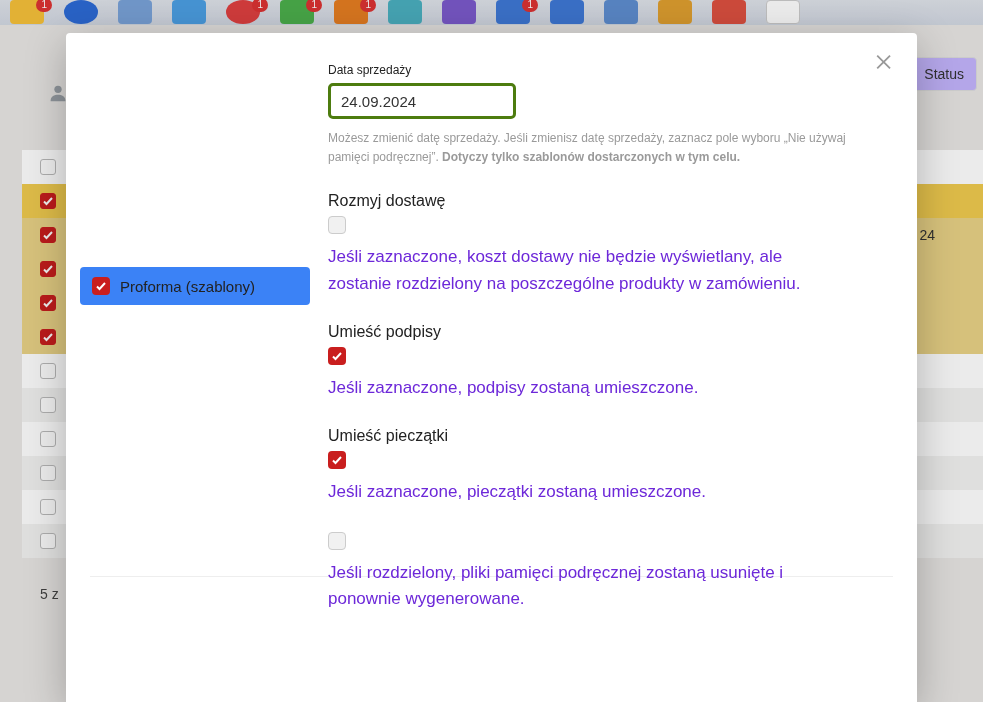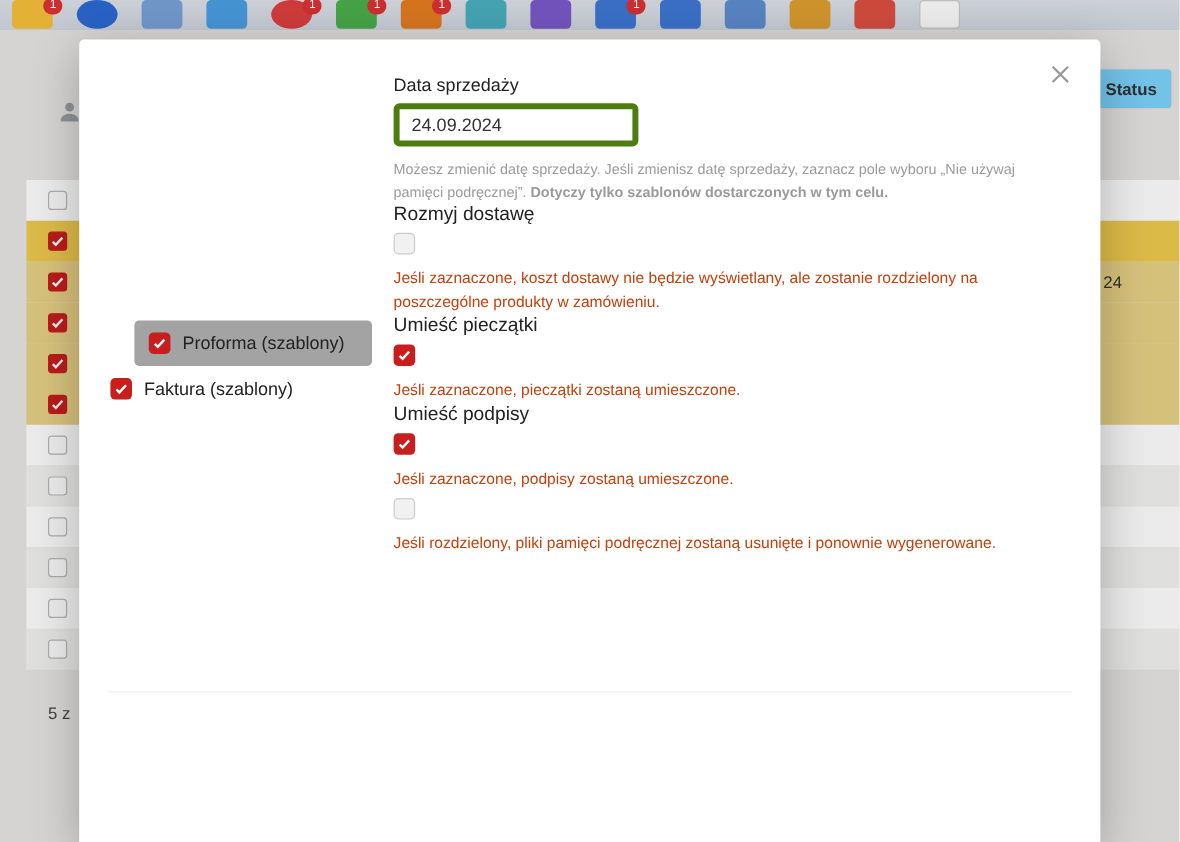--- a/index.html
+++ b/index.html
@@ -5,21 +5,21 @@
   * { box-sizing: border-box; margin: 0; padding: 0; }
   html, body { width: 983px; height: 702px; font-family: "Segoe UI", Arial, sans-serif; overflow: hidden; }
   body { position: relative; background: #e9e7e4; }
 
   
   .bg { position: absolute; inset: 0; filter: blur(0.4px); }
   .bg-tabs { position: absolute; top: 0; left: 0; right: 0; height: 25px; background: linear-gradient(#dfe3ea,#d2d8e2); display:flex; gap:20px; padding-left:10px; }
   .bg-tabs .t { width:34px; height:24px; position:relative; }
   .badge { position:absolute; top:-2px; right:-8px; background:#d33; color:#fff; font-size:10px; border-radius:10px; padding:0 5px; line-height:14px; }
   .bg-header { position:absolute; top:54px; right:0; height:40px; display:flex; align-items:center; padding-right:6px;}
-  .status-btn { background:#7dd3fc; border:1px solid #ddd; border-radius:4px; padding:8px 12px; font-size:14px; color:#333;font-weight:bold; }
+  .status-btn { background:#c4b5fd; border:1px solid #ddd; border-radius:4px; padding:8px 12px; font-size:14px; color:#333; }
   .person-icon { position:absolute; top:82px; left:47px; color:#9aa0a6; }
 
   .bg-list { position:absolute; top:150px; left:22px; right:0; }
   .row { height:34px; display:flex; align-items:center; padding-left:18px; }
   .row.sel { background:#e9d286; }
   .row.selFirst { background:#efca4f; }
   .row.white { background:#fff; }
   .row.alt { background:#f2f2f1; }
   .cb { width:16px; height:16px; border:1px solid #bbb; border-radius:3px; background:#fff; display:flex; align-items:center; justify-content:center; }
   .cb.checked { background:#c91e1e; border-color:#c91e1e; }
@@ -29,35 +29,35 @@
 
   
   .overlay { position:absolute; inset:0; background:rgba(0,0,0,0.08); display:flex; justify-content:center; }
   .modal { position:absolute; top:33px; width:851px; bottom:0; background:#fff; border-radius:4px 4px 0 0; box-shadow:0 10px 40px rgba(0,0,0,0.25); padding:24px 24px 0 24px; display:flex; flex-direction:column;}
   .close-x { position:absolute; top:18px; right:22px; color:#999; cursor:pointer; }
   .close-x svg { width:22px; height:22px; }
 
   .modal-body { position:relative; height:520px; border-bottom:1px solid #eee; }
   .left-col { position:absolute; left:-10px; top:210px; width:230px; }
   .tpl-item { display:flex; align-items:center; gap:10px; padding:10px 12px; border-radius:4px; cursor:pointer; }
-  .tpl-item.active { background:#a3a3a3;margin-left:32px; }
+  .tpl-item.active { background:#3b82f6; }
   .tpl-item span { font-size:15px; color:#222; }
   .red-cb { width:18px; height:18px; border-radius:4px; background:#c91e1e; display:flex; align-items:center; justify-content:center; flex-shrink:0;}
   .red-cb svg { width:12px; height:12px; }
   .grey-cb { width:18px; height:18px; border-radius:4px; border:1px solid #ccc; background:#f1f1f1; }
 
   .right-col { position:absolute; left:238px; right:0; top:0; }
-  .field-label { font-size:15px; color:#222; margin-top:6px; margin-bottom:6px; }
-  .text-input { width:204px; height:36px; border:5px solid #4d7c0f; border-radius:5px; padding:0 10px; font-size:15px; color:#333; outline:none; }
+  .field-label { font-size:12px; color:#222; margin-top:6px; margin-bottom:6px; }
+  .text-input { width:188px; height:36px; border:3px solid #4d7c0f; border-radius:5px; padding:0 10px; font-size:15px; color:#333; outline:none; }
   .help { font-size:12px; color:#9a9a9a; margin-top:10px; line-height:1.55; max-width:520px;}
   .help strong { color:#9a9a9a; font-weight:600;}
-  .section { margin-top:1px; }
+  .section { margin-top:26px; }
   .sec-label { font-size:16px; color:#222; }
   .sec-cb { margin-top:6px; }
-  .sec-help { font-size:13px; color:#c2410c; margin-top:10px; max-width:520px; line-height:1.55;}
+  .sec-help { font-size:17px; color:#6d28d9; margin-top:10px; max-width:520px; line-height:1.55;}
 
   .modal-footer { display:flex; justify-content:center; padding:24px 0 32px 0; }
   .gen-btn { background:#22b24c; color:#fff; border:none; border-radius:6px; padding:11px 22px; font-size:15px; font-weight:500; cursor:pointer; box-shadow:0 2px 6px rgba(34,178,76,0.35); }
 </style>
 </head>
 <body>
 
 <div class="bg">
   <div class="bg-tabs">
     <div class="t" style="background:#f6c13a;border-radius:4px;">
@@ -171,67 +171,59 @@
 
       <div class="left-col">
         <div class="tpl-item active">
           <div class="red-cb">
               <svg viewBox="0 0 24 24" fill="none" stroke="#fff" stroke-width="4">
                 <polyline points="4,13 9,18 20,6"></polyline>
               </svg>
             </div>
           <span>Proforma (szablony)</span>
         </div>
-        <div class="tpl-item">
-          <div class="red-cb">
-              <svg viewBox="0 0 24 24" fill="none" stroke="#fff" stroke-width="4">
-                <polyline points="4,13 9,18 20,6"></polyline>
-              </svg>
-            </div>
-          <span>Faktura (szablony)</span>
-        </div>
       </div>
 
       <div class="right-col">
         <div class="field-label">Data sprzedaży</div>
         <input class="text-input" value="24.09.2024" style="">
         <div class="help">
           <span>Możesz zmienić datę sprzedaży. Jeśli zmienisz datę sprzedaży, zaznacz pole wyboru „Nie używaj pamięci podręcznej”. </span><strong>Dotyczy tylko szablonów dostarczonych w tym celu.</strong>
         </div>
 
         <div class="section">
           <div class="sec-label">Rozmyj dostawę</div>
           <div class="sec-cb">
               <div class="grey-cb"></div>
             </div>
           <div class="sec-help">Jeśli zaznaczone, koszt dostawy nie będzie wyświetlany, ale zostanie rozdzielony na poszczególne produkty w zamówieniu.</div>
         </div>
 
         <div class="section">
-          <div class="sec-label">Umieść pieczątki</div>
+          <div class="sec-label">Umieść podpisy</div>
           <div class="sec-cb">
               <div class="red-cb">
                 <svg viewBox="0 0 24 24" fill="none" stroke="#fff" stroke-width="4">
                   <polyline points="4,13 9,18 20,6"></polyline>
                 </svg>
               </div>
             </div>
-          <div class="sec-help">Jeśli zaznaczone, pieczątki zostaną umieszczone.</div>
-        </div>
-
-        <div class="section">
-          <div class="sec-label">Umieść podpisy</div>
+          <div class="sec-help">Jeśli zaznaczone, podpisy zostaną umieszczone.</div>
+        </div>
+
+        <div class="section">
+          <div class="sec-label">Umieść pieczątki</div>
           <div class="sec-cb">
               <div class="red-cb">
                 <svg viewBox="0 0 24 24" fill="none" stroke="#fff" stroke-width="4">
                   <polyline points="4,13 9,18 20,6"></polyline>
                 </svg>
               </div>
             </div>
-          <div class="sec-help">Jeśli zaznaczone, podpisy zostaną umieszczone.</div>
+          <div class="sec-help">Jeśli zaznaczone, pieczątki zostaną umieszczone.</div>
         </div>
 
         <div class="section">
           <div class="sec-cb">
               <div class="grey-cb"></div>
             </div>
           <div class="sec-help">Jeśli rozdzielony, pliki pamięci podręcznej zostaną usunięte i ponownie wygenerowane.</div>
         </div>
       </div>
     </div>

